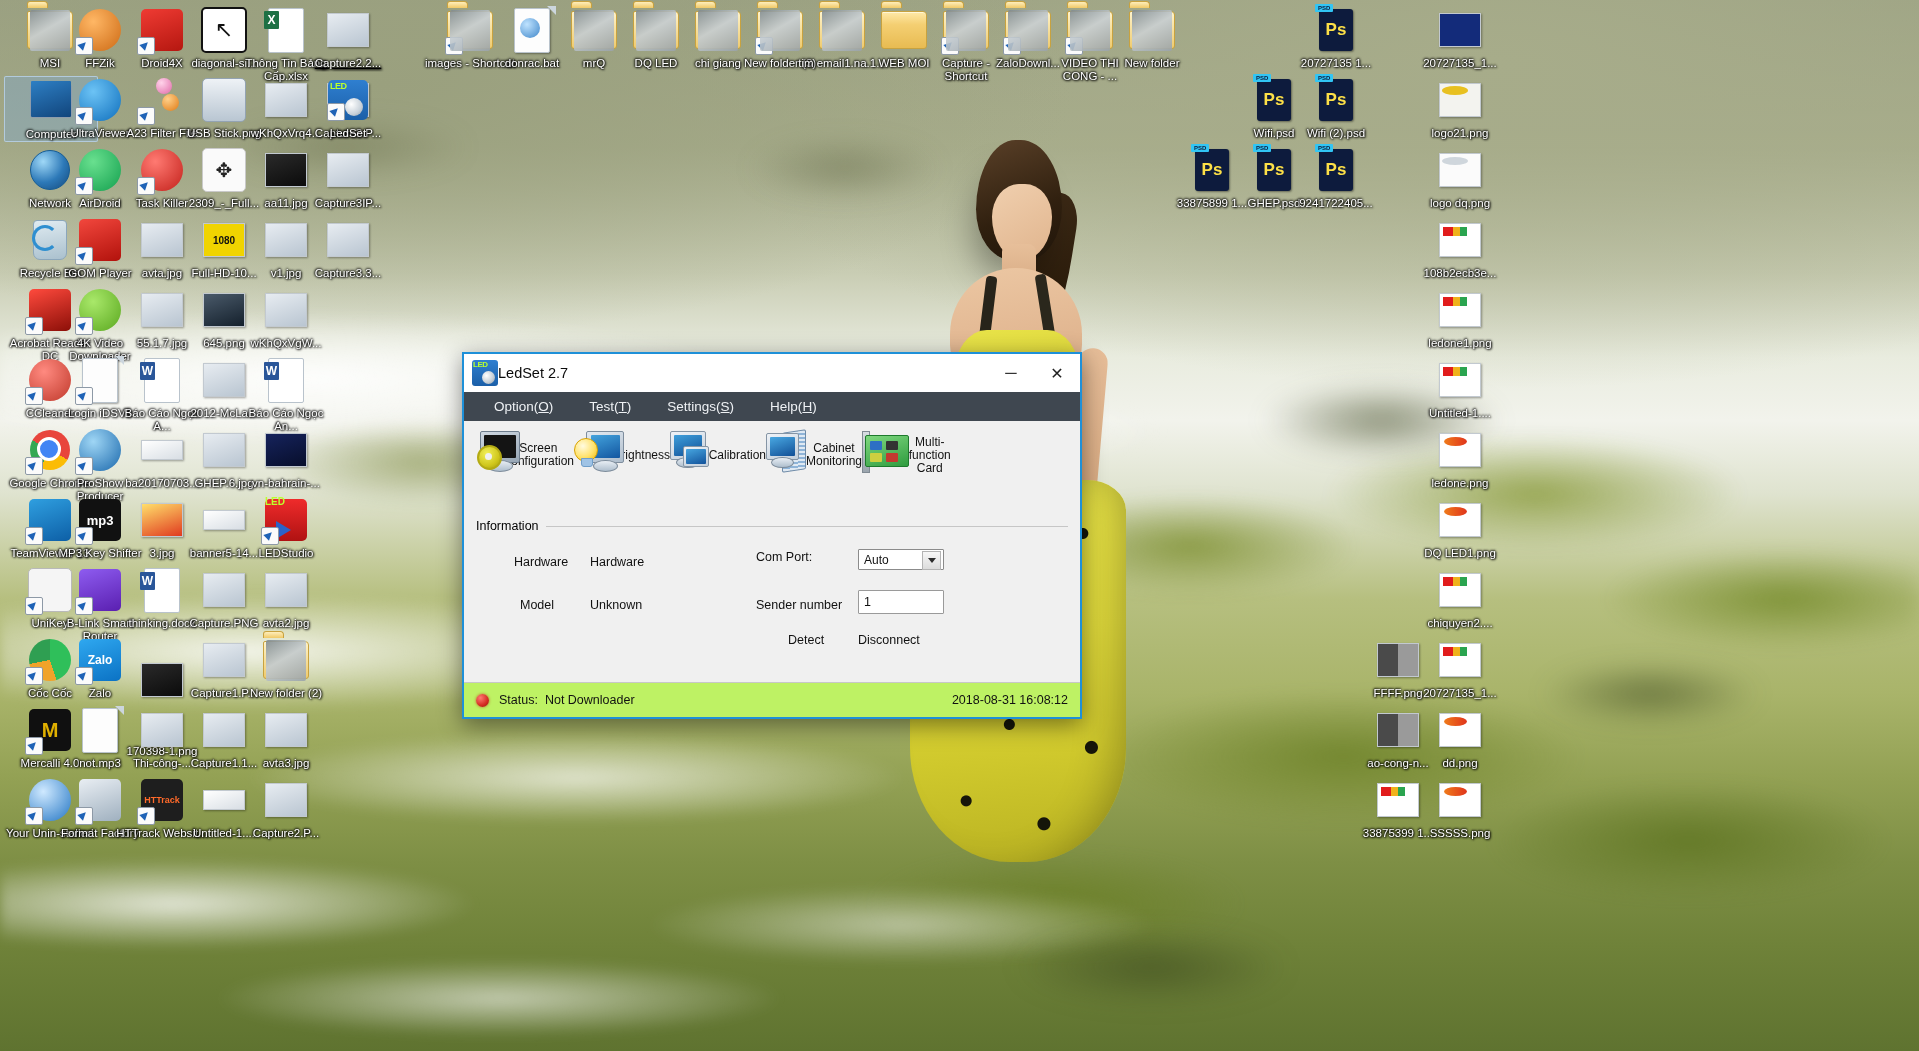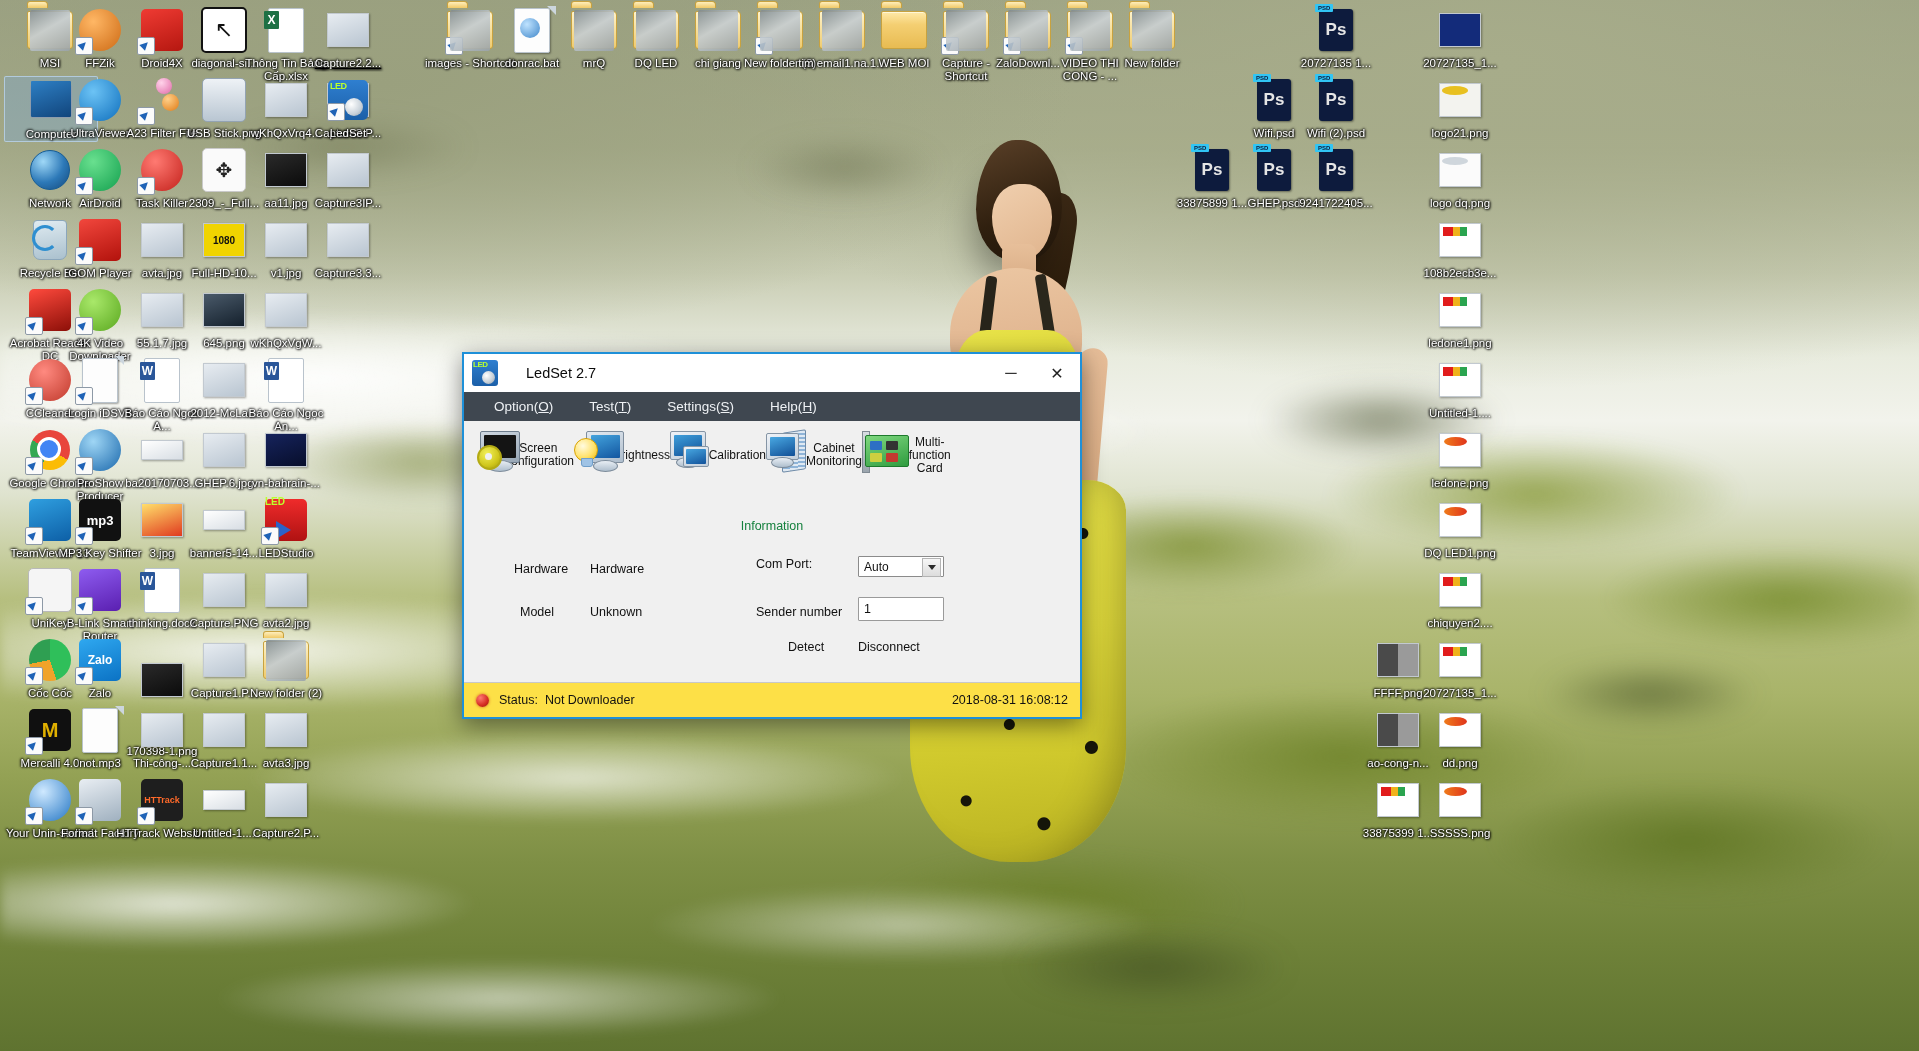--- a/index.html
+++ b/index.html
@@ -190,21 +190,21 @@
     background:#fbfbfb;border:1px solid #8d99a6;border-radius:2px;
   }
   .shortcut-arrow::after{
     content:"";position:absolute;left:3px;top:3px;width:0;height:0;
     border-left:8px solid #1f63b6;border-top:4px solid transparent;
     border-bottom:4px solid transparent;transform:rotate(-45deg);
   }
   .psd{
     width:34px;height:42px;background:#0d1b3d;border-radius:3px;
     display:flex;align-items:center;justify-content:center;
-    color:#e5e5e5;font-weight:bold;font-size:17px;
+    color:#fde047;font-weight:bold;font-size:17px;
     font-family:"Liberation Sans",sans-serif;
     box-shadow:1px 1px 2px rgba(0,0,0,.4);
   }
   .psd::before{
     content:"PSD";position:absolute;left:3px;top:-2px;
     background:#31c5f4;color:#0d1b3d;font-size:6px;font-weight:bold;
     padding:1px 3px;border-radius:1px;
   }
   .wordic{
     width:34px;height:43px;background:#fff;border:1px solid #b9c3cc;border-radius:2px;
@@ -282,21 +282,21 @@
     background:linear-gradient(180deg,#2f7fd0,#1b5fa8);
   }
   .title-ico .t1{
     position:absolute;left:1px;top:0;font-size:8px;font-weight:bold;
     color:#b9ff2f;letter-spacing:-.5px;
   }
   .title-ico .t2{
     position:absolute;right:3px;bottom:2px;width:13px;height:13px;border-radius:50%;
     background:radial-gradient(circle at 35% 35%,#fff,#c3ccd4 60%,#8a95a0);
   }
-  .title-text{margin-left:28px;font-size:14.5px;color:#0b0b0b;}
+  .title-text{margin-left:0;font-size:14.5px;color:#0b0b0b;}
   .title-btns{margin-left:auto;display:flex;height:38px;}
   .tbtn{
     width:46px;height:38px;display:flex;align-items:center;justify-content:center;
     font-size:16px;color:#222;cursor:default;
   }
 
   .menubar{
     height:29px;background:#3f4750;display:flex;align-items:center;
     padding-left:12px;gap:0px;
   }
@@ -407,23 +407,22 @@
     background:#2d6fc4;border-radius:1px;
     box-shadow:16px 0 0 #333, 16px 12px 0 #c23a2f, 0 12px 0 #cfcf40;
   }
   .art-mfc .bracket{
     position:absolute;left:0;top:0;width:6px;height:40px;
     background:linear-gradient(180deg,#d8dde2,#9aa4ad);border:1px solid #808a93;
   }
 
   .infowrap{padding:0 12px;}
   .legend{
-    font-size:12.5px;color:#15803d;display:flex;align-items:center;gap:7px;
+    font-size:12.5px;color:#000000;display:flex;align-items:center;gap:7px;
     padding-top:2px;
-    flex-direction:column;
   }
   .legend .rule{flex:1;height:1px;background:#c6c6c6;}
   .infobody{position:relative;height:124px;}
   .lbl-a{position:absolute;font-size:12.5px;color:#111;}
   .val-a{position:absolute;font-size:12.5px;color:#111;}
   .fld-combo{
     position:absolute;width:86px;height:21px;background:#fff;
     border:1px solid #8b8b8b;border-radius:1px;
     font-size:12px;color:#111;display:flex;align-items:center;
     padding-left:5px;box-sizing:border-box;cursor:default;
@@ -442,21 +441,21 @@
     border:1px solid #9a9a9a;border-radius:1px;
     font-size:12.5px;color:#111;display:flex;align-items:center;
     padding-left:5px;box-sizing:border-box;
   }
   .linkbtn{
     position:absolute;font-size:12.5px;color:#111;cursor:default;
   }
 
   .statusbar{
     position:absolute;left:0;right:0;bottom:0;height:34px;
-    border-top:1px solid #c8c8c8;background:#fde047;
+    border-top:1px solid #c8c8c8;background:#bef264;
     display:flex;align-items:center;padding:0 12px;
   }
   .statuslight{
     width:13px;height:13px;border-radius:50%;
     background:radial-gradient(circle at 34% 30%,#ff7a72,#d42b22 60%,#8d140f);
     box-shadow:0 0 3px rgba(190,30,20,.7);flex:0 0 auto;
   }
   .status-label{margin-left:10px;font-size:12.5px;color:#111;}
   .status-value{margin-left:7px;font-size:12.5px;color:#111;}
   .status-time{margin-left:auto;font-size:12.5px;color:#111;}

